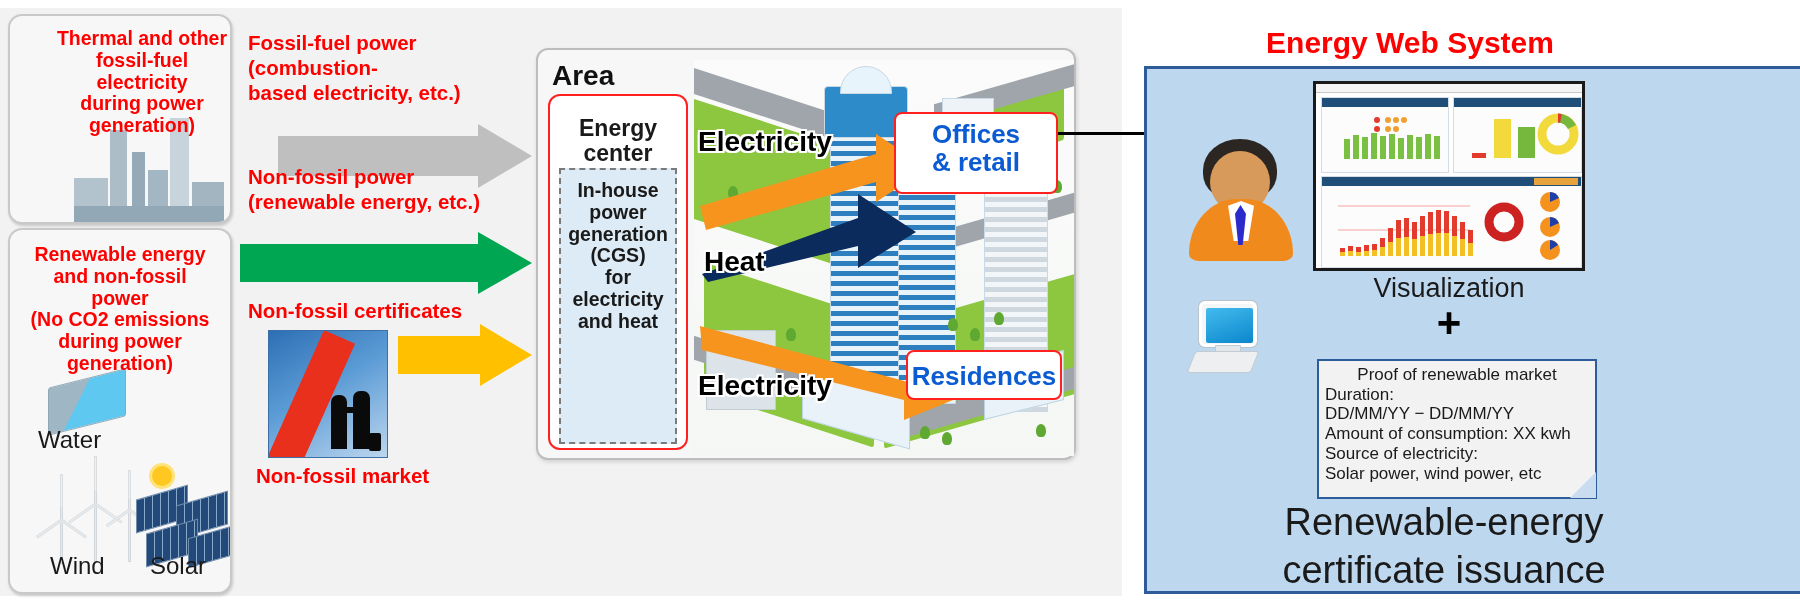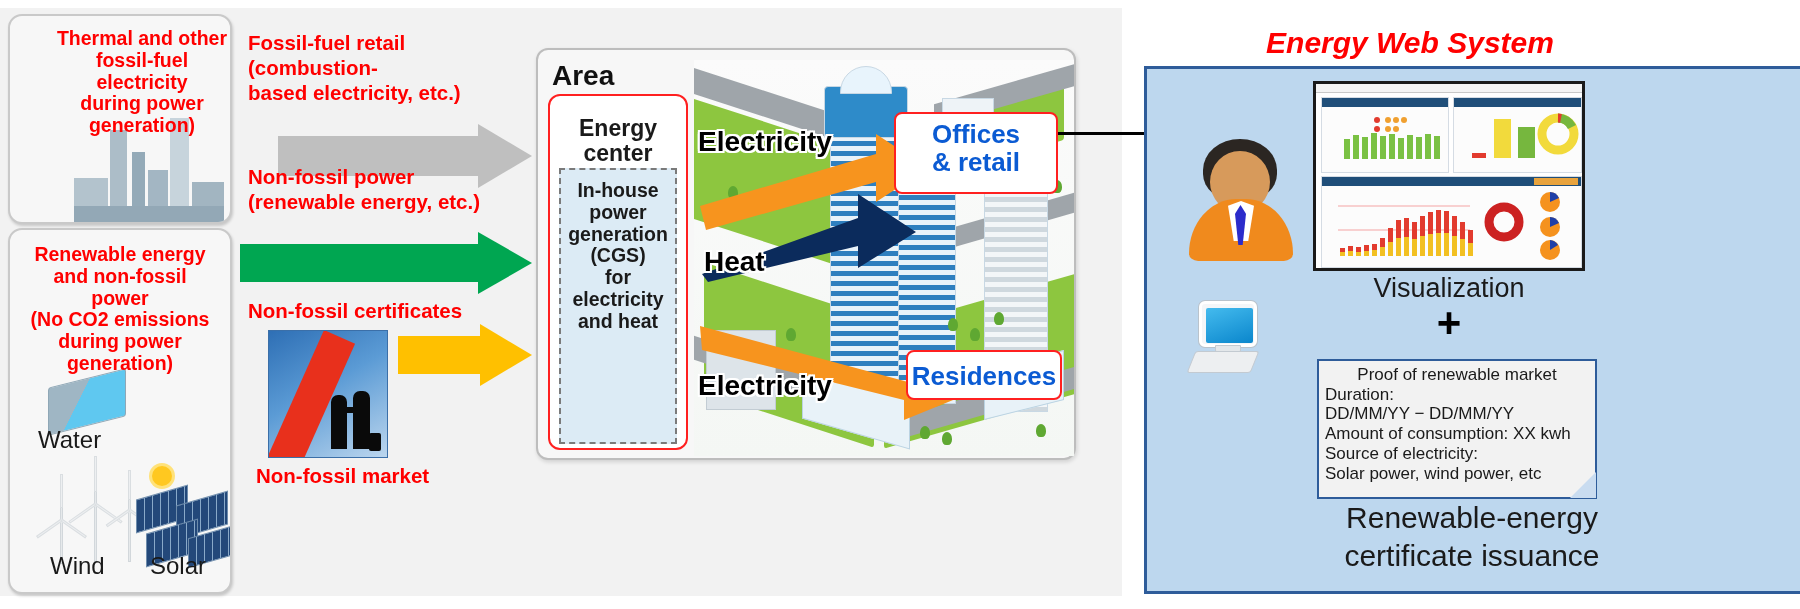--- a/index.html
+++ b/index.html
@@ -240,21 +240,21 @@
     <div class="sun" style="left:142px; top:236px;"></div>
     <div class="panel-grid" style="left:126px; top:262px; width:52px; height:34px; transform:skewY(-16deg);"></div>
     <div class="panel-grid" style="left:166px; top:268px; width:52px; height:34px; transform:skewY(-16deg);"></div>
     <div class="panel-grid" style="left:136px; top:296px; width:52px; height:34px; transform:skewY(-16deg);"></div>
     <div class="panel-grid" style="left:178px; top:302px; width:44px; height:30px; transform:skewY(-16deg);"></div>
     <div class="abs ic-label" style="left:140px; top:322px; font-size:24px;">Solar</div>
   </div>
 
   <div class="abs" style="left:248px; top:30px; width:290px;">
     <div class="red-bold" style="font-size:20.5px; line-height:1.22;">
-      <div>Fossil-fuel retail</div>
+      <div>Fossil-fuel power</div>
       <div>(combustion-</div>
       <div>based electricity, etc.)</div>
     </div>
   </div>
   <div class="barrow" style="left:278px; top:136px; width:254px; height:40px;">
     <div class="shaft" style="width:200px; background:#BFBFBF;"></div>
     <div style="width:0;height:0;border-top:32px solid transparent;border-bottom:32px solid transparent;border-left:54px solid #BFBFBF;margin-top:0;"></div>
   </div>
 
   <div class="abs" style="left:248px; top:164px; width:300px;">
@@ -365,21 +365,21 @@
     </div>
     <div class="chip" style="left:368px; top:300px; width:156px; height:50px; font-size:26px; padding-top:10px;">
       <div>Residences</div>
     </div>
   </div>
 
   <div class="conn-dot" style="left:1147px; top:127px;"></div>
   <div class="conn-line" style="left:1010px; top:132px; width:142px;"></div>
   <div class="conn-head" style="left:994px; top:124px;"></div>
 
-  <div class="abs ews-title" style="left:1200px; top:26px; width:420px; font-size:30px;font-style:italic;">Energy Web System</div>
+  <div class="abs ews-title" style="left:1200px; top:26px; width:420px; font-size:30px;">Energy Web System</div>
 
   <div class="abs ews-panel" style="left:1144px; top:66px; width:780px; height:528px;">
 
     <div class="person" style="left:42px; top:70px; width:104px; height:124px;">
       <div class="p-hair"></div>
         <div class="p-face"></div>
       <div class="p-body"></div>
         <div class="p-shirt"></div>
         <div class="p-tie"></div>
     </div>
@@ -501,19 +501,19 @@
     <div class="abs cert-note" style="left:170px; top:290px; width:280px; height:140px; padding:4px 6px 0 6px; font-size:17px;">
       <div class="ctr">Proof of renewable market</div>
       <div>Duration:</div>
       <div>DD/MM/YY  −  DD/MM/YY</div>
       <div>Amount of consumption: XX kwh</div>
       <div>Source of electricity:</div>
       <div>Solar power, wind power, etc</div>
       <div class="fold"></div>
     </div>
 
-    <div class="abs cert-caption" style="left:160px; top:430px; width:330px; font-size:30px; line-height:1.25;text-align:center;">
+    <div class="abs cert-caption" style="left:132px; top:430px; width:330px; font-size:38px; line-height:1.25;text-align:center;">
       <div>Renewable-energy</div>
       <div>certificate issuance</div>
     </div>
   </div>
 
 </div>
 
 </body></html>

